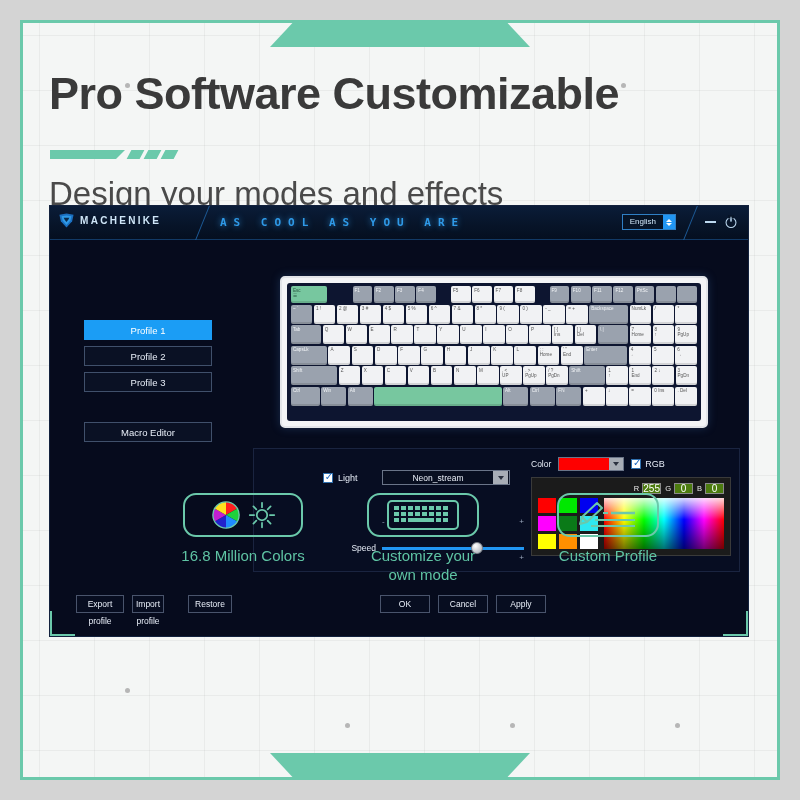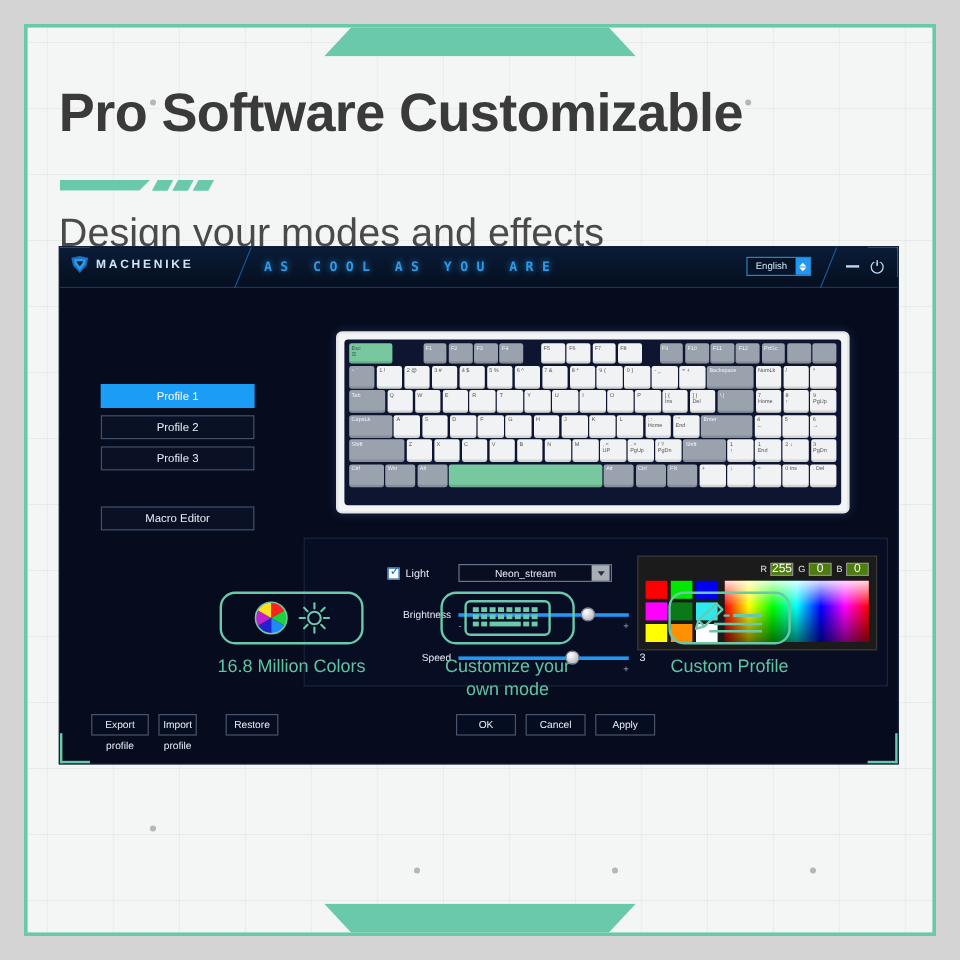--- a/index.html
+++ b/index.html
@@ -443,45 +443,51 @@
         <span class="lbl-w">Light</span>
       </div>
 
       <div id="modeSel">
         <span class="txt">Neon_stream</span>
         <span class="arw">
             <i></i>
           </span>
       </div>
 
-      <div class="sliderrow" style="top:58px">
-        <span class="name">Brightness</span>
-        <span class="track">
-          <span class="knob" id="brightKnob" style="left: 72%;"></span>
-        </span>
-        <span class="val">3</span>
-      </div>
       <div class="pmrow" style="left:128px; top:68px">
         <span>-</span>
         <span>+</span>
       </div>
 
       <div class="sliderrow" style="top:94px">
         <span class="name">Speed</span>
         <span class="track">
           <span class="knob" id="speedKnob" style="left: 63%;"></span>
         </span>
         <span class="val">3</span>
       </div>
       <div class="pmrow" style="left:128px; top:104px">
         <span>-</span>
         <span>+</span>
       </div>
 
       <div id="colorArea">
+        <div id="colorTop">
+          <span class="cl">Color</span>
+          <span id="colorSwatchSel">
+            <span class="sw" id="selSwatch" style="background: rgb(254, 0, 0);"></span>
+            <span class="arw">
+                <i></i>
+              </span>
+          </span>
+          <span id="rgbChk">
+            <span class="chk"></span>
+            <span class="lbl-w">RGB</span>
+          </span>
+        </div>
 
         <div id="pickerBox">
           <div id="rgbFields">
               <span class="f">
                 <span>R</span>
                 <b>255</b>
               </span>
               <span class="f">
                 <span>G</span>
                 <b>0</b>

